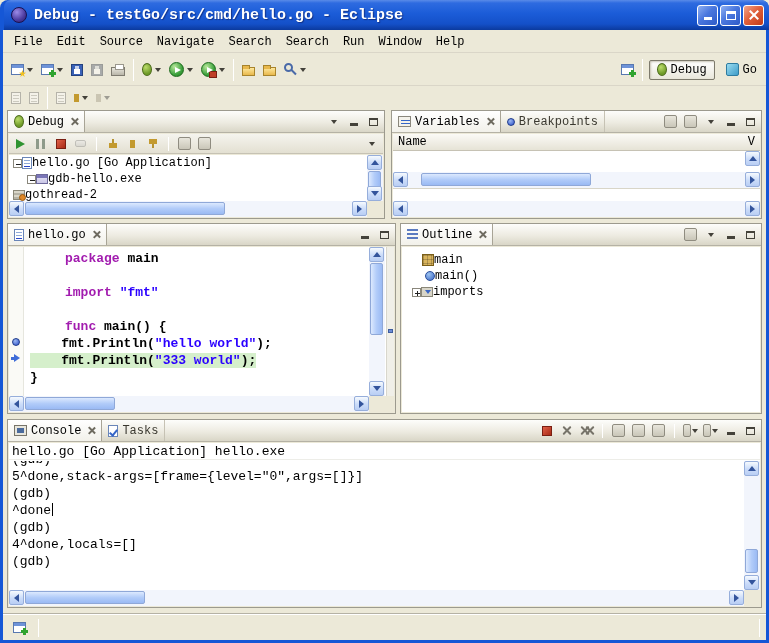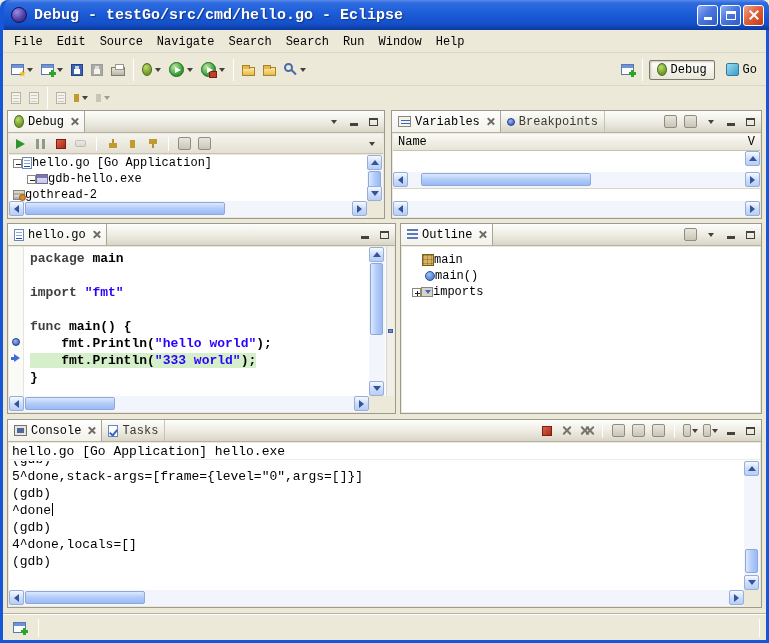--- a/index.html
+++ b/index.html
@@ -134,21 +134,21 @@
   .thumb-h { position:absolute; top:1px; height:13px; background:linear-gradient(180deg,#DCE9FE,#B2CCF9 50%,#9ABAF4); border:1px solid #8FA8D8; border-radius:2px; }
 
   
   .ed-body { position:absolute; top:23px; left:1px; right:1px; bottom:1px; background:#fff; }
   .ruler { position:absolute; left:0; top:0; bottom:16px; width:15px; background:#FAFAF6; border-right:1px solid #E6E6DE; }
   .code { position:absolute; left:16px; right:25px; top:0; bottom:16px; overflow:hidden; padding:4px 0 0 5px;
     font:bold 13px "Liberation Mono", monospace; }
   .cline { height:17px; white-space:pre; }
   .cwrap { display:inline-block; white-space:pre; }
   .cwrap.cur { background:#D5EFCB; }
-  .kw { color:#404040; } .st { color:#2A00FF; } .pl { color:#000; }
+  .kw { color:#a21caf;margin-left:35px; } .st { color:#2A00FF; } .pl { color:#000; }
   .overview { position:absolute; right:0; top:0; bottom:16px; width:8px; background:#F0EFE8; border-left:1px solid #D8D6CC; }
   .ov-tick { position:absolute; left:1px; right:1px; height:4px; background:#6C8CD8; border:1px solid #3F5E9E; }
   .ip { display:flex; align-items:center; }
   .ip .stem { width:3px; height:3px; background:#3F6CD8; }
   .ip .head { width:0; height:0; border-left:6px solid #3F6CD8; border-top:4px solid transparent; border-bottom:4px solid transparent; }
 
   
   .cons-body { position:absolute; top:23px; left:1px; right:1px; bottom:1px; background:#fff; }
   .proc-line { height:17px; padding:1px 3px; font-size:13px; white-space:nowrap; border-bottom:1px solid #EDEDE8; }
   .cons-text { position:absolute; top:18px; left:0; right:16px; bottom:16px; overflow:hidden; padding:0 3px;

